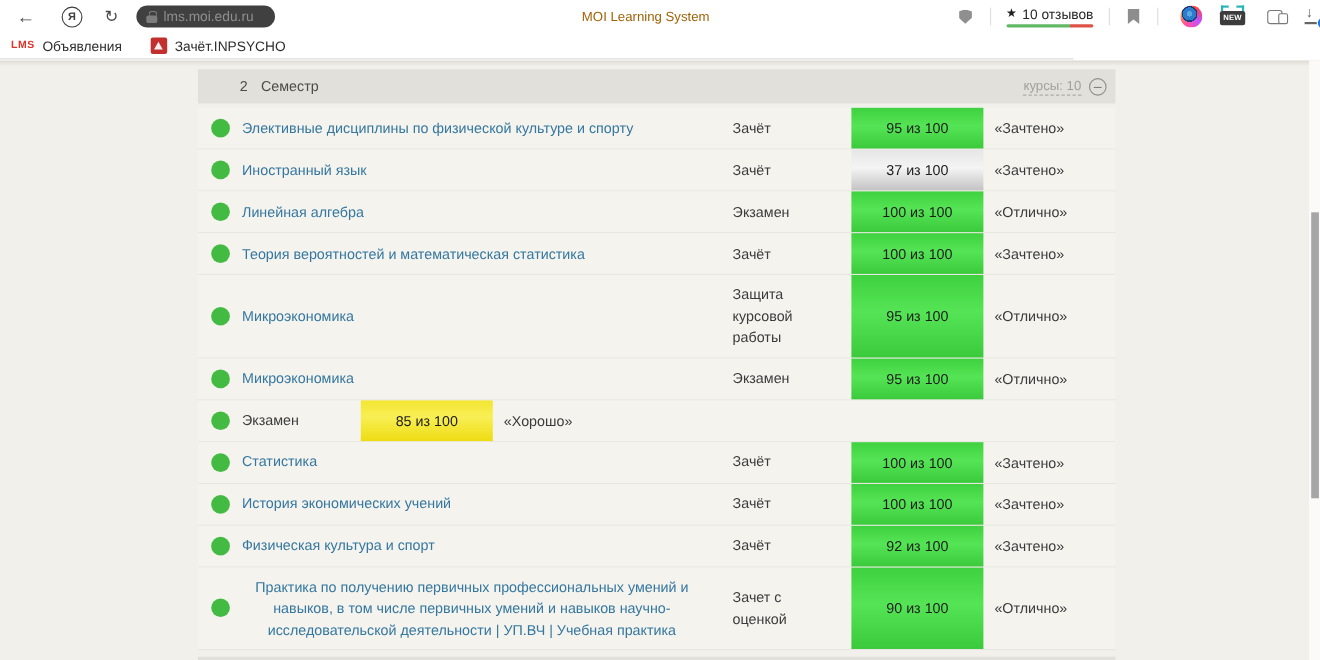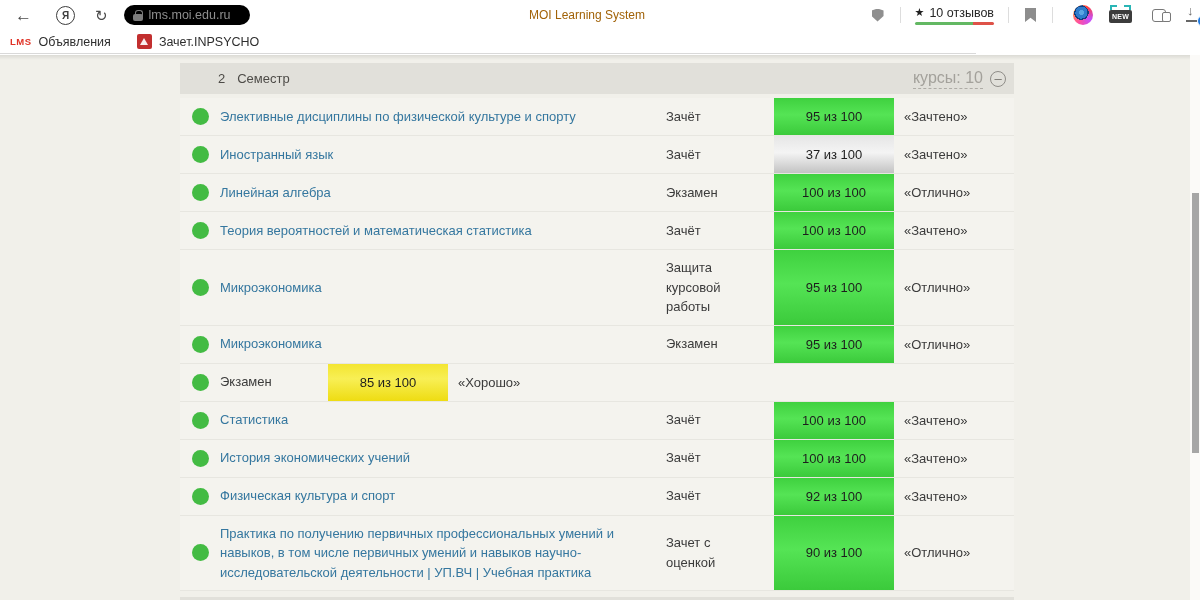--- a/index.html
+++ b/index.html
@@ -8,21 +8,21 @@
 
   
   .toolbar { position:absolute; top:0; left:0; width:1200px; height:30px;
     background:#fff; display:flex; align-items:center; z-index:5; }
   .nav-btn { color:#4a4a4a; cursor:pointer; line-height:1; }
   .back-btn { font-size:17px; margin-left:15px; }
   .ya-btn { margin-left:24px; width:19px; height:19px; border:1.7px solid #3d3d3d;
     border-radius:50%; display:flex; align-items:center; justify-content:center;
     font-size:10px; font-weight:bold; color:#3d3d3d; }
   .refresh-btn { font-size:15px; margin-left:20px; }
-  .addr-bar { margin-left:16px; width:126px; height:20px; background:#000000;
+  .addr-bar { margin-left:16px; width:126px; height:20px; background:#404040;
     border-radius:10px; display:flex; align-items:center; padding:0 9px; gap:6px; cursor:text; }
   .lock { position:relative; width:10px; height:11px; flex:0 0 auto; }
   .lock::before { content:""; position:absolute; top:0; left:2px; width:6px; height:6px;
     border:1.5px solid #7d7d7d; border-bottom:none; border-radius:3px 3px 0 0; }
   .lock::after { content:""; position:absolute; bottom:0; left:0; width:10px; height:7px;
     background:#7d7d7d; border-radius:2px; }
   .addr-url { font-size:12.5px; color:#8f8f8f; white-space:nowrap; }
   .page-title { position:absolute; left:calc(50% - 13px); top:0; height:30px;
     transform:translateX(-50%); display:flex; align-items:center;
     font-size:12px; color:#a16207; white-space:nowrap; }
@@ -79,35 +79,35 @@
   .page { position:absolute; top:55px; left:0; width:1200px; height:545px;
     background:#f1f0ea; }
   .page::before { content:""; position:absolute; top:0; left:0; right:0; height:5px;
     background:linear-gradient(180deg, rgba(0,0,0,.09), rgba(0,0,0,0)); pointer-events:none; }
   .grades-table { position:absolute; left:180px; top:8px; width:834px; }
 
   .sem-header { height:31px; background:#e1e0da; display:flex; align-items:center;
     padding:0 8px 0 38px; margin-bottom:4px; }
   .sem-num { font-size:13px; color:#4d4b47; margin-right:12px; }
   .sem-label { font-size:13px; color:#4d4b47; }
-  .courses-link { margin-left:auto; font-size:16px; color:#a3a19b;
+  .courses-link { margin-left:auto; font-size:12px; color:#a3a19b;
     border-bottom:1px dashed #aeaca6; cursor:pointer; line-height:1.25; }
   .toggle-btn { margin-left:7px; width:16px; height:16px; border:1.4px solid #8f8d88;
     border-radius:50%; color:#76746f; font-size:13px; line-height:1;
     display:flex; align-items:center; justify-content:center; cursor:pointer;
     padding-bottom:1px; }
   .sem-header.next { margin-top:6px; margin-bottom:0; }
 
   .grade-row { display:flex; align-items:stretch; background:#f4f3ee;
     border-bottom:1px solid #e7e6e0; min-height:38px; }
   .c-dot { flex:0 0 40px; display:flex; align-items:center; justify-content:center; }
   .dot { width:17px; height:17px; border-radius:50%; background:#43bb43; }
   .c-subject { flex:1 1 auto; display:flex; align-items:center;
     padding:8px 28px 8px 0; }
-  .c-subject a { font-size:13px; color:#35779f; text-decoration:none; line-height:1.5; }
+  .c-subject a { font-size:13px; color:#35779f; text-decoration:none; line-height:1.5;text-align:center; }
   .c-exam { flex:0 0 108px; display:flex; align-items:center; padding:8px 18px 8px 0;
     font-size:13px; color:#3b3b3b; line-height:1.5; }
   .c-score { flex:0 0 120px; display:flex; align-items:center; justify-content:center;
     font-size:13px; font-weight:normal; color:#1d1d1d; }
   .badge-green  { background:linear-gradient(180deg,#3fd13f 0%,#55e455 45%,#3bca3b 100%); }
   .badge-gray   { background:linear-gradient(180deg,#e6e6e6 0%,#f4f4f4 45%,#c3c3c3 100%); }
   .badge-yellow { background:linear-gradient(180deg,#f3e531 0%,#f8ef55 40%,#eedc12 100%); }
   .c-grade { flex:0 0 120px; display:flex; align-items:center; padding:8px 0 8px 10px;
     font-size:13px; color:#3b3b3b; }
 
@@ -154,21 +154,21 @@
   </div>
 </div>
 
 <div class="bookmarks">
   <div class="bm-item">
     <span class="lms-logo">LMS</span>
     <span class="bm-label">Объявления</span>
   </div>
   <div class="bm-item">
     <span class="emblem"></span>
-    <span class="bm-label">Зачет.INPSYCHO</span>
+    <span class="bm-label">Зачёт.INPSYCHO</span>
   </div>
 </div>
 
 <div class="page">
   <div class="grades-table">
 
     <div class="sem-header">
       <span class="sem-num">2</span>
       <span class="sem-label">Семестр</span>
       <span class="courses-link">курсы: 10</span>

